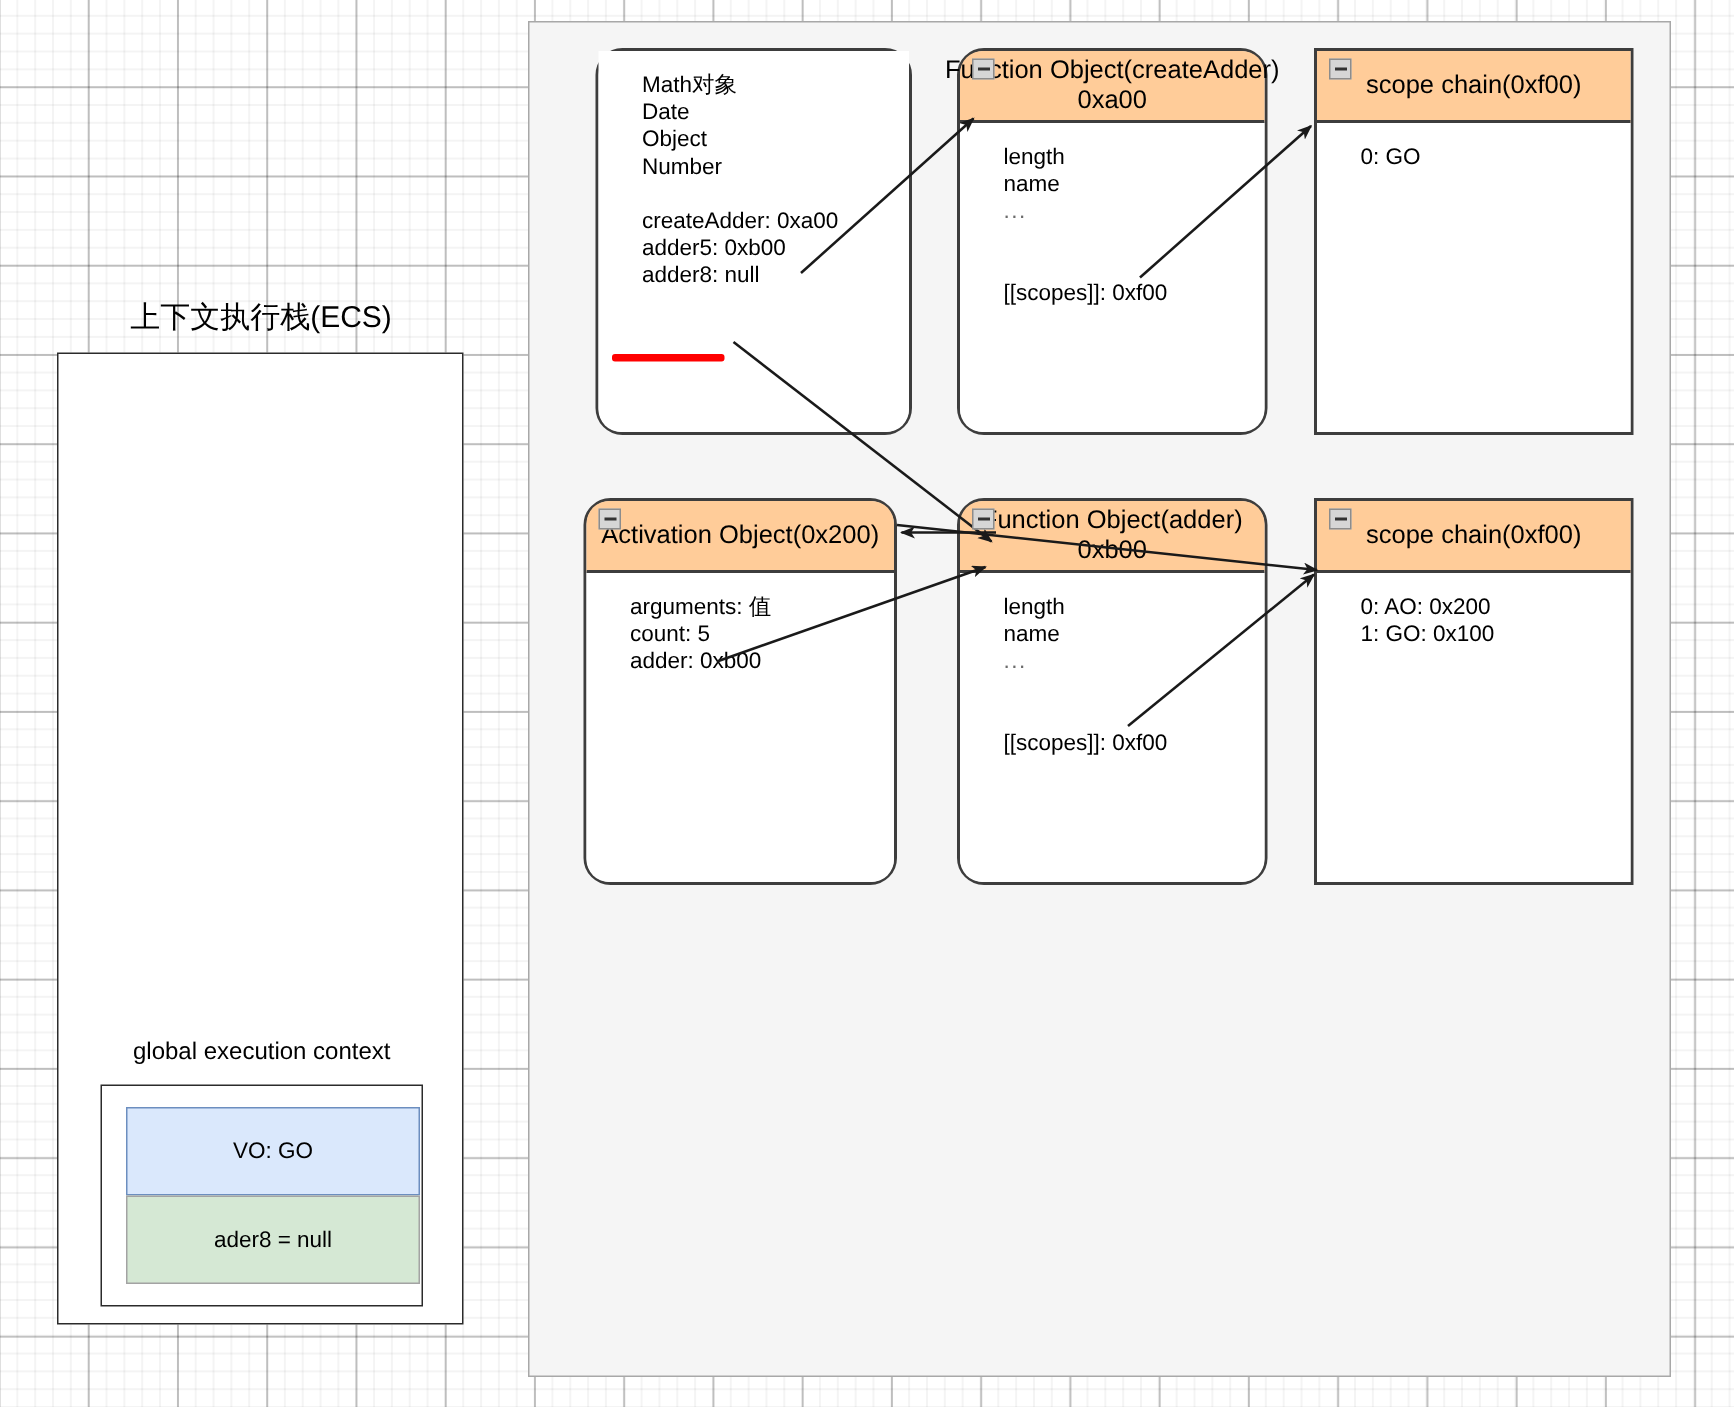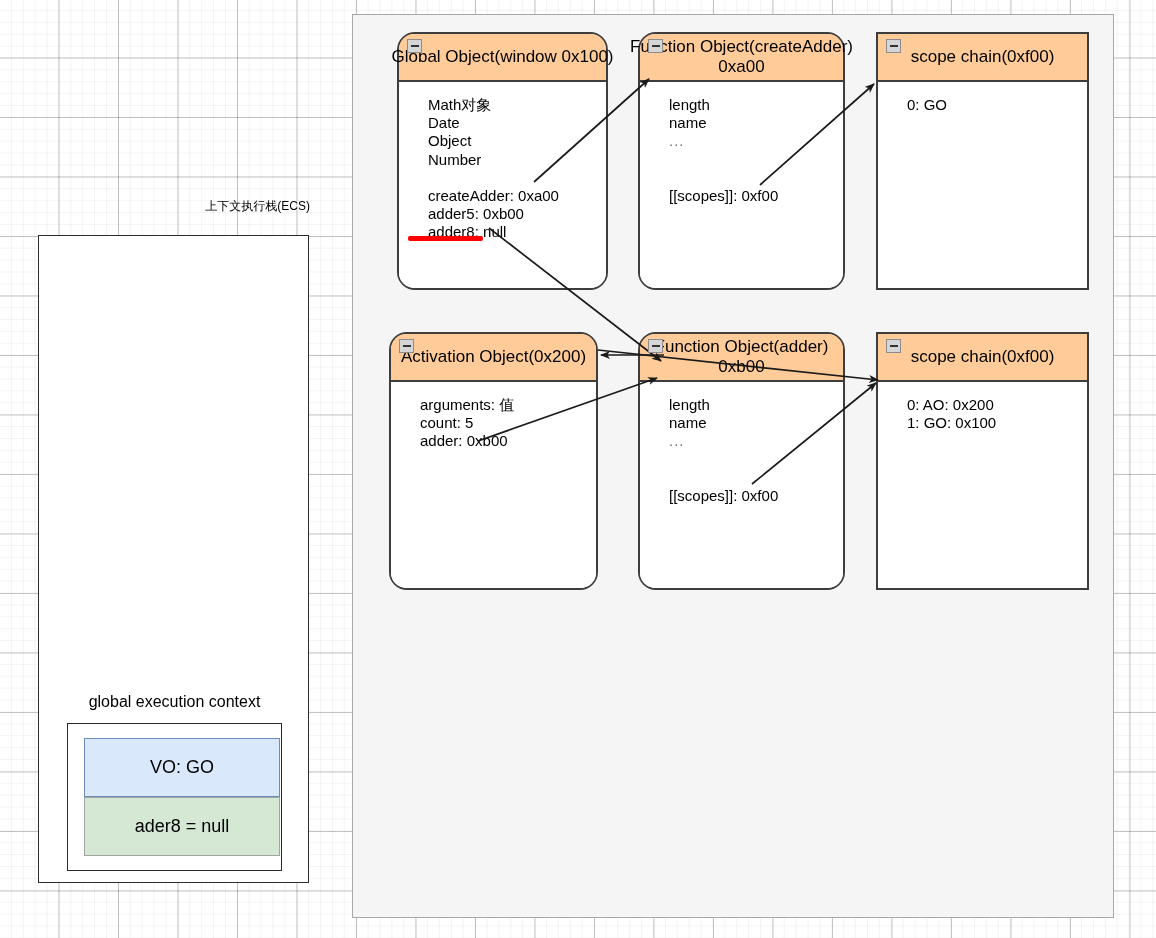--- a/index.html
+++ b/index.html
@@ -92,22 +92,22 @@
     width: 75px; height: 5px;
     background: #ff0000;
     border-radius: 2px;
   }
 
   
   #ecs-title {
     position: absolute;
     left: 38px; top: 198px;
     width: 272px;
-    text-align: right;
-    font-size: 12px; color: #000;
+    text-align: center;
+    font-size: 20px; color: #000;
   }
   #ecs-outer {
     position: absolute;
     left: 38px; top: 235px;
     width: 271px; height: 648px;
     background: #ffffff;
     border: 1.6px solid #2b2b2b;
   }
   #gec-label {
     position: absolute;
@@ -121,21 +121,21 @@
     left: 28px; top: 487px;
     width: 215px; height: 148px;
     background: #ffffff;
     border: 1.8px solid #2b2b2b;
   }
   .slot {
     position: absolute;
     left: 16px;
     width: 196px; height: 59px;
     display: flex; align-items: center; justify-content: center;
-    font-size: 18px; color: #000;
+    font-size: 15px; color: #000;
   }
   #slot-vo  { top: 14px;  background: #dae8fc; border: 1px solid #6c8ebf; }
   #slot-var { top: 73px;  background: #d5e8d4; border: 1px solid #a3a3a3; }
 
   
   #arrows { position: absolute; left: 0; top: 0; width: 1156px; height: 938px; pointer-events: none; }
 </style>
 </head>
 <body>
 
@@ -147,26 +147,20 @@
     <div id="gec-label">global execution context</div>
     <div id="gec-frame">
       <div class="slot" id="slot-vo">VO: GO</div>
       <div class="slot" id="slot-var">ader8 = null</div>
     </div>
   </div>
 
   <div id="main-panel"></div>
 
   <div class="mem-box rounded" style="left:397px; top:32px; width:211px; height:258px;">
-    <div class="hdr">
-      <span class="collapse-badge">
-          <i></i>
-        </span>
-      <span class="overflow-title">Global Object(window 0x100)</span>
-    </div>
     <div class="body">
       <div class="row">Math对象</div>
       <div class="row">Date</div>
       <div class="row">Object</div>
       <div class="row">Number</div>
       <div class="row blank"></div>
       <div class="row">createAdder: 0xa00</div>
       <div class="row">adder5: 0xb00</div>
       <div class="row">adder8: null</div>
     </div>

